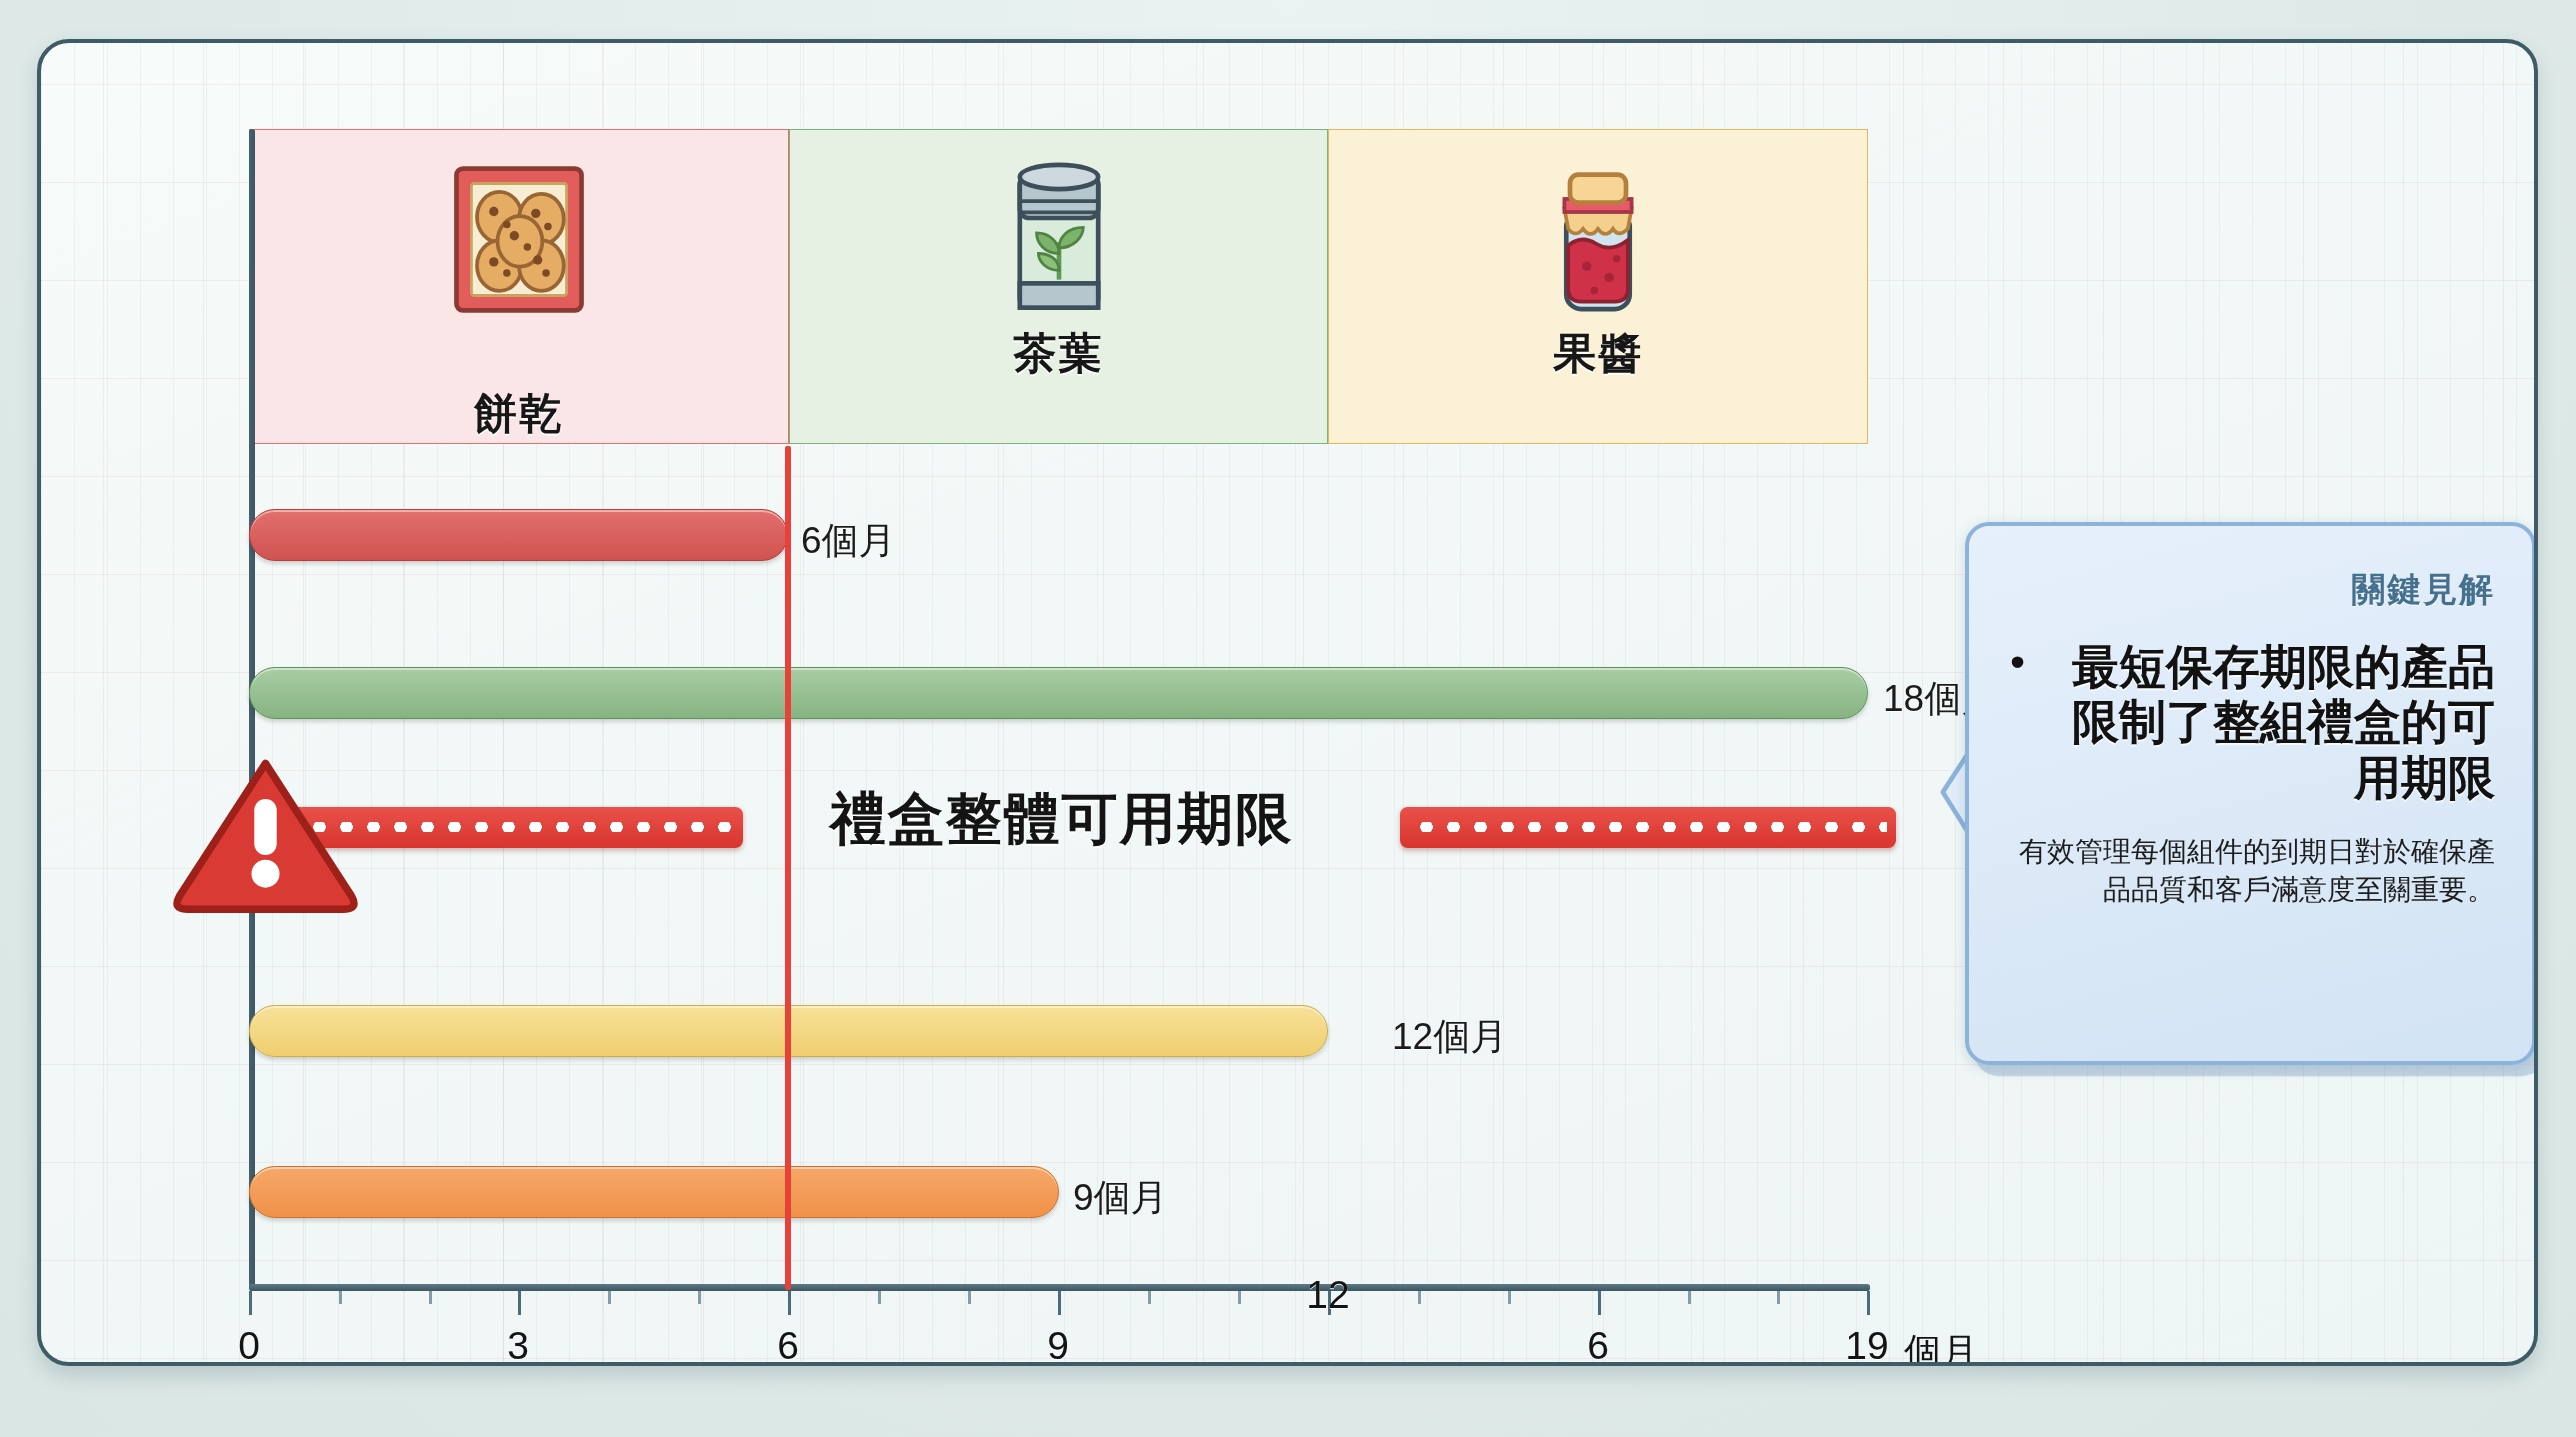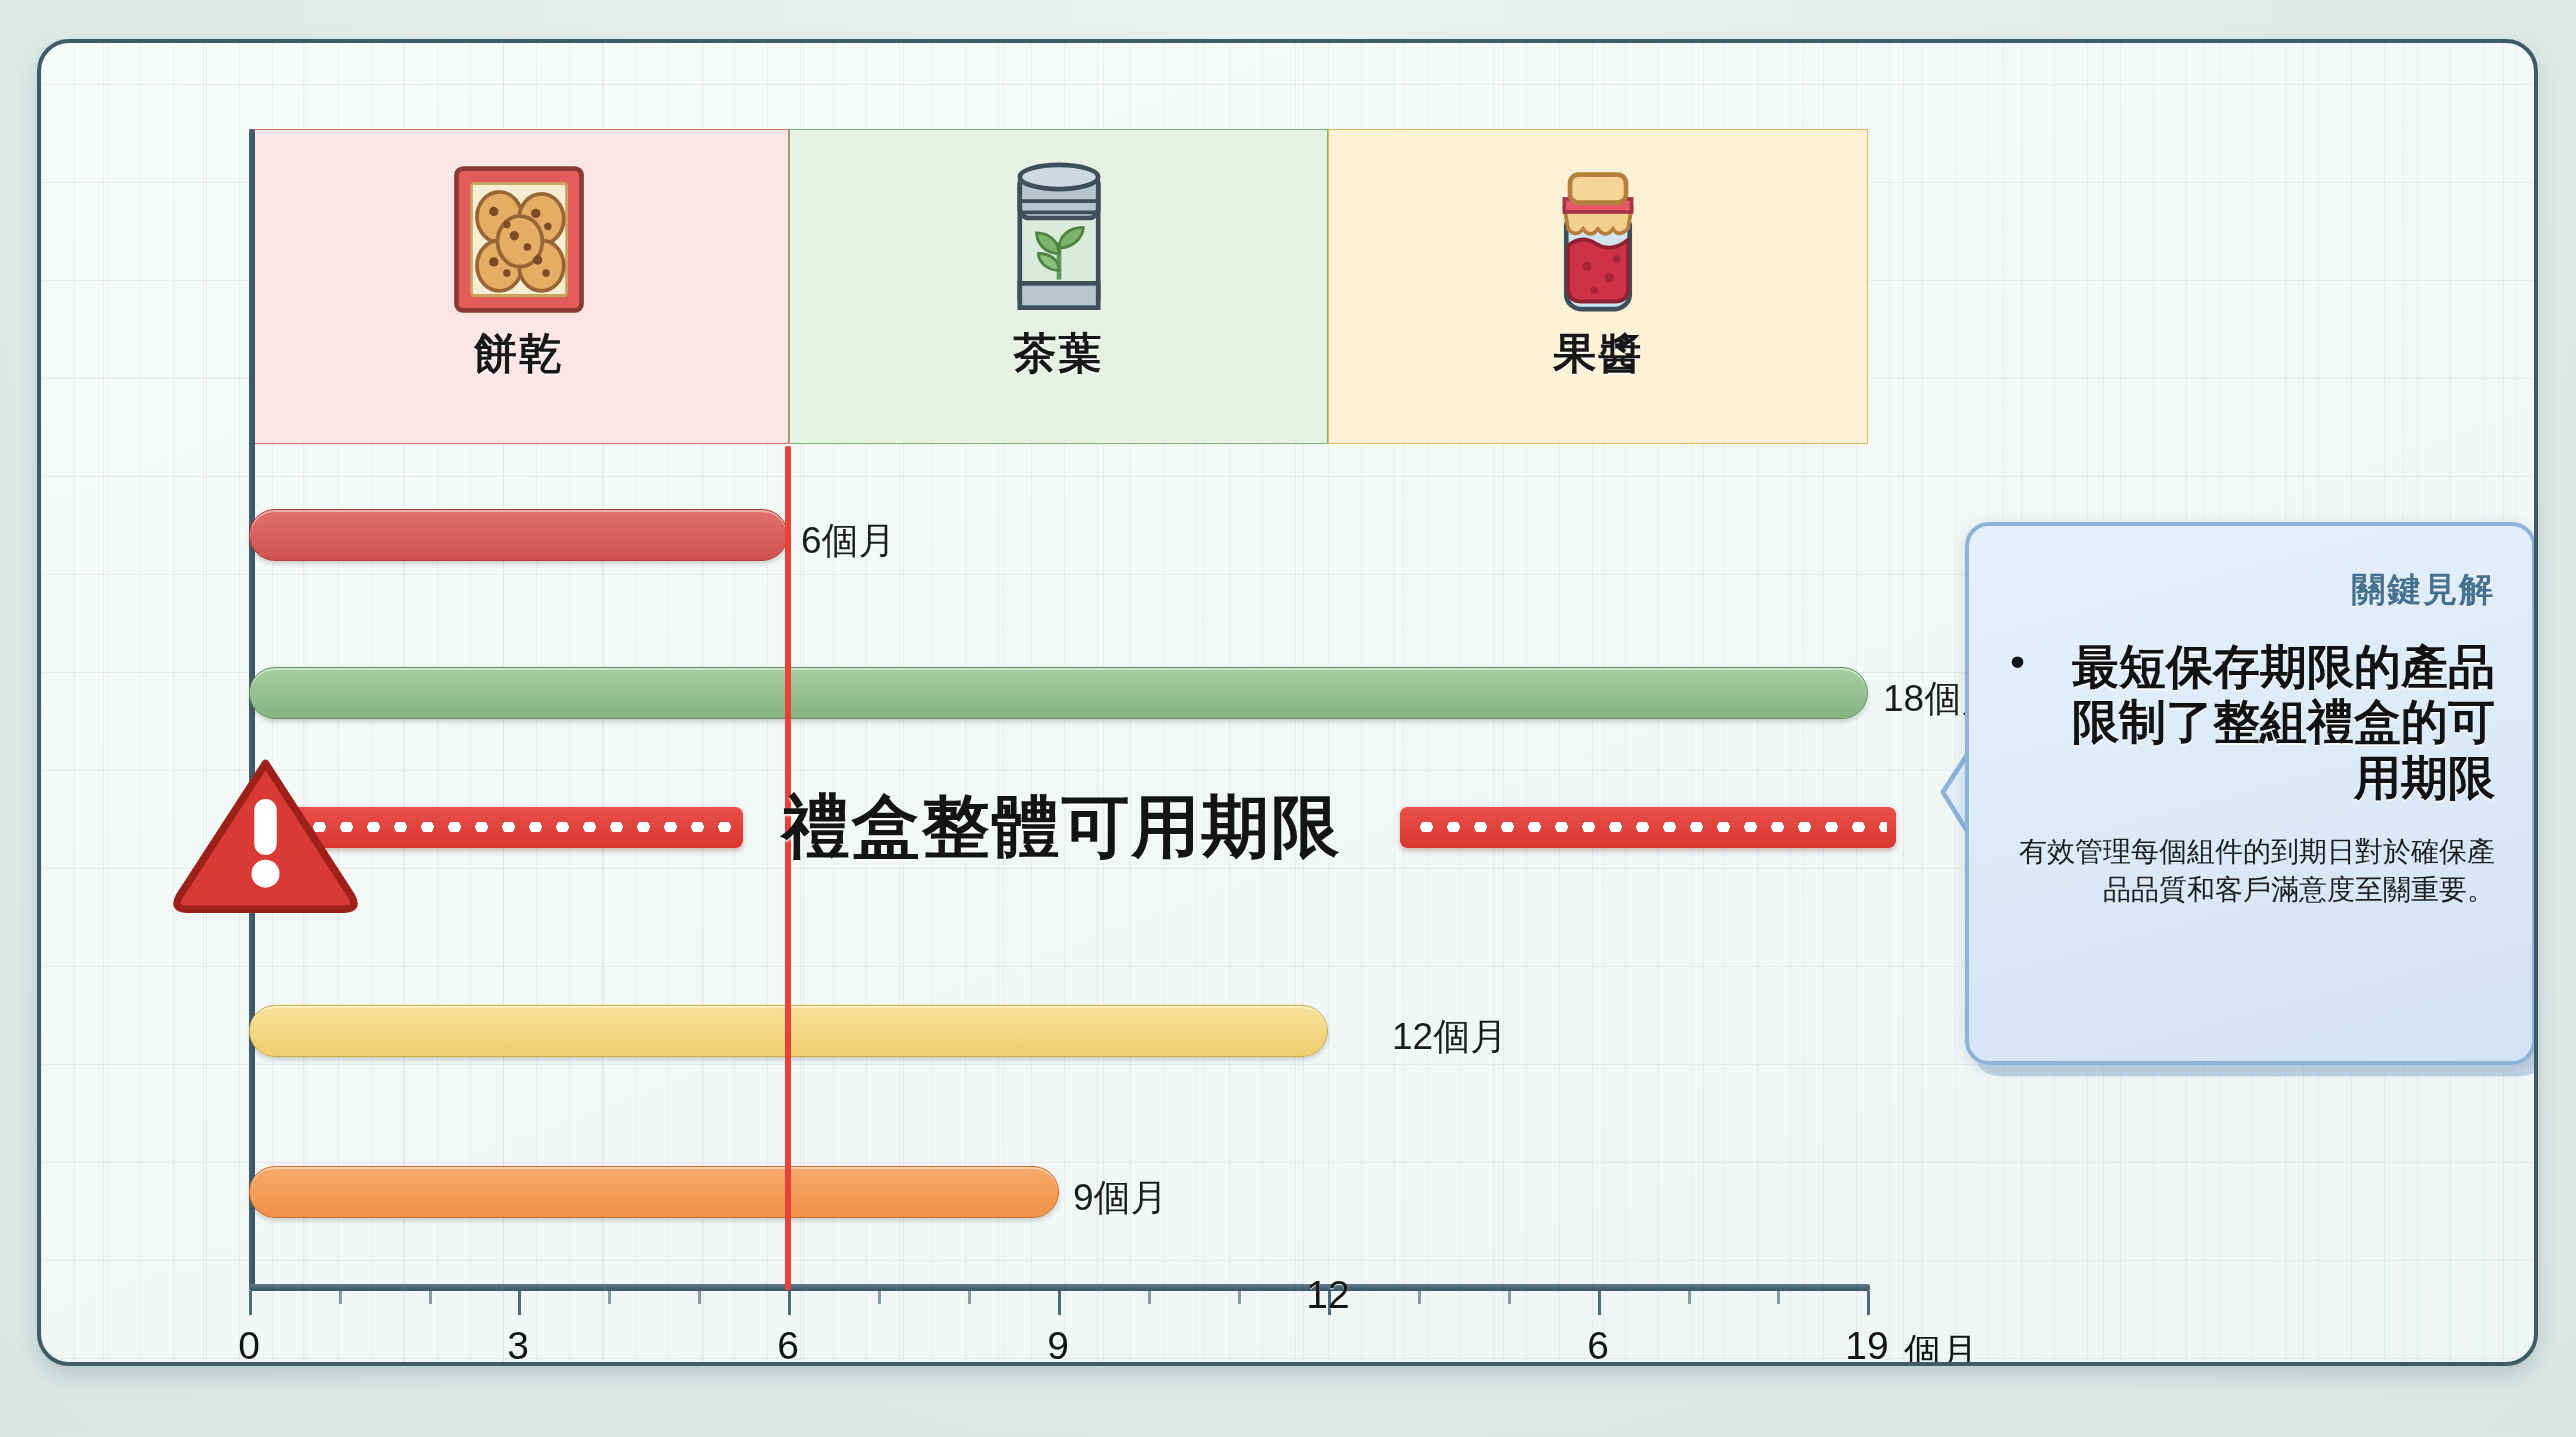--- a/index.html
+++ b/index.html
@@ -67,21 +67,21 @@
     border: 1.9px solid #cfcfcf;
     margin: 0;
   }
   .card .emoji { font-size: 105px; line-height: 1; margin-top: 20.6px; height: 178px;
                  display:flex; align-items:center; justify-content:center; }
   .card .cname {
     font-size: 43px; font-weight: 700; color: #171717;
     letter-spacing: 1.9px; margin-top: -3.7px;
     text-shadow: 0 1.9px 0.9px rgba(255,255,255,0.85);
   }
-  .c0 { background:#fbe6e7; border-color:#e0706e; }
+  .c0 { background:#fbe6e7; border-color:#e0706e;justify-content:space-between; }
   .c1 { background:#e6f1e4; border-color:#7bb37a; }
   .c2 { background:#fbf1d6; border-color:#e3b85a; }
   .c3 { background:#e2edf9; border-color:#8fb6dd; }
 
   
   .bar {
     position: absolute;
     height: 52px;
     border-radius: 28px;
     box-shadow: 0 2.8px 4.7px rgba(60,60,60,0.22), inset 0 1.9px 0 rgba(255,255,255,0.45);
@@ -127,21 +127,21 @@
   }
   .warn svg { position:absolute; left:0; top:0; }
 
   
   .headline {
     position: absolute;
     text-align: center;
     white-space: nowrap;
   }
   .headline .h1 {
-    font-size: 68px; font-weight: 700; color:#141414; letter-spacing: 1.9px;
+    font-size: 56px; font-weight: 700; color:#141414; letter-spacing: 1.9px;
     text-shadow: 0 1.9px 1.9px rgba(255,255,255,0.95);
   }
   .headline .h2 {
     font-size: 37px; font-weight: 400; color:#2b2b2b; margin-top: 13px;
     text-shadow: 0 0.9px 0.9px rgba(255,255,255,0.95);
   }
 
   
   .tick { position:absolute; width:2.8px; background:#4d6c79; }
   .tick.major { height: 24px; }

